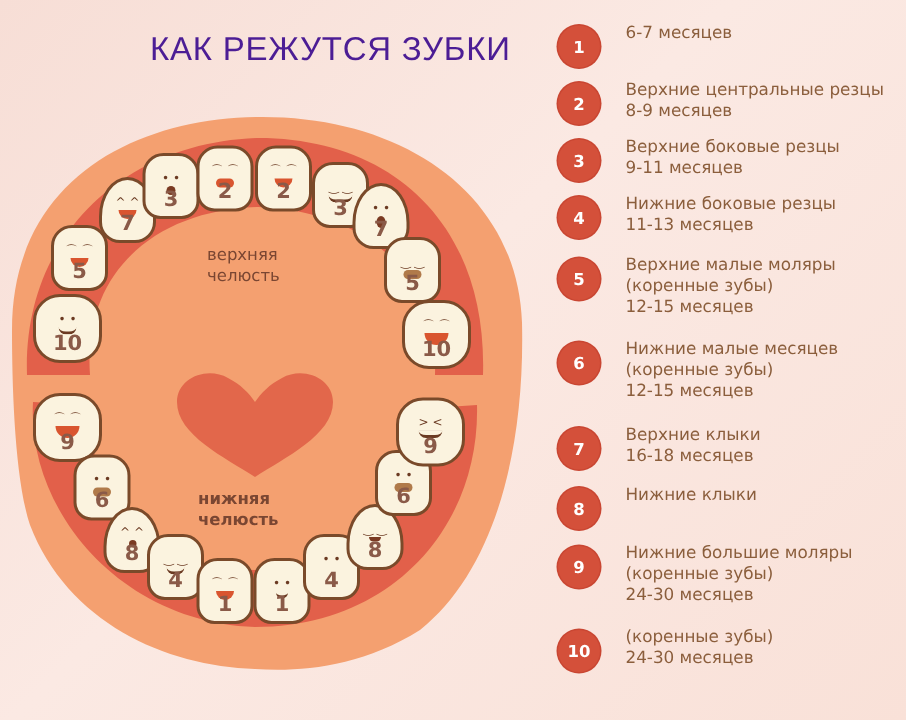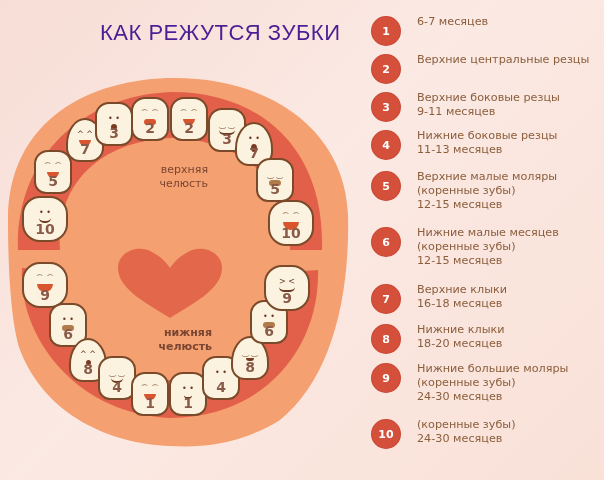--- a/index.html
+++ b/index.html
@@ -29,21 +29,21 @@
   }
   .tooth .face {
     position:absolute; left:0; right:0; top:10px; text-align:center;
     font-size:8px; color:#6b3a22; line-height:9px;
   }
   .tooth .mouthshape {
     display:block; margin:1px auto 0; width:12px; height:6px;
     background:#d9552f; border-radius:0 0 8px 8px;
   }
   .jaw-label {
-    position:absolute; text-align:right; font-size:11px; color:#7a4632; line-height:14px;
+    position:absolute; text-align:left; font-size:11px; color:#7a4632; line-height:14px;
     font-family:"DejaVu Sans", sans-serif;
   }
   .legend-item { position:absolute; left:372px; }
   .badge {
     position:absolute; left:0; top:0; width:28px; height:28px; border-radius:50%;
     background:#d4503a; color:#fff; font-weight:bold; font-size:11px;
     display:flex; align-items:center; justify-content:center;
     box-shadow: 0 0 0 1px #c94632;
   }
   .legend-text {
@@ -161,20 +161,21 @@
 <div class="legend-item" style="top:17px;">
   <div class="badge">1</div>
   <div class="legend-text">
     <div>6-7 месяцев</div>
   </div>
 </div>
 <div class="legend-item" style="top:55px;">
   <div class="badge">2</div>
   <div class="legend-text">
     <div>Верхние центральные резцы</div>
+    <div>8-9 месяцев</div>
   </div>
 </div>
 <div class="legend-item" style="top:93px;">
   <div class="badge">3</div>
   <div class="legend-text">
     <div>Верхние боковые резцы</div>
     <div>9-11 месяцев</div>
   </div>
 </div>
 <div class="legend-item" style="top:131px;">
@@ -204,21 +205,20 @@
   <div class="badge">7</div>
   <div class="legend-text">
     <div>Верхние клыки</div>
     <div>16-18 месяцев</div>
   </div>
 </div>
 <div class="legend-item" style="top:325px;">
   <div class="badge">8</div>
   <div class="legend-text">
     <div>Нижние клыки</div>
-    <div>18-20 месяцев</div>
   </div>
 </div>
 <div class="legend-item" style="top:364px;">
   <div class="badge">9</div>
   <div class="legend-text">
     <div>Нижние большие моляры</div>
     <div>(коренные зубы)</div>
     <div>24-30 месяцев</div>
   </div>
 </div>

